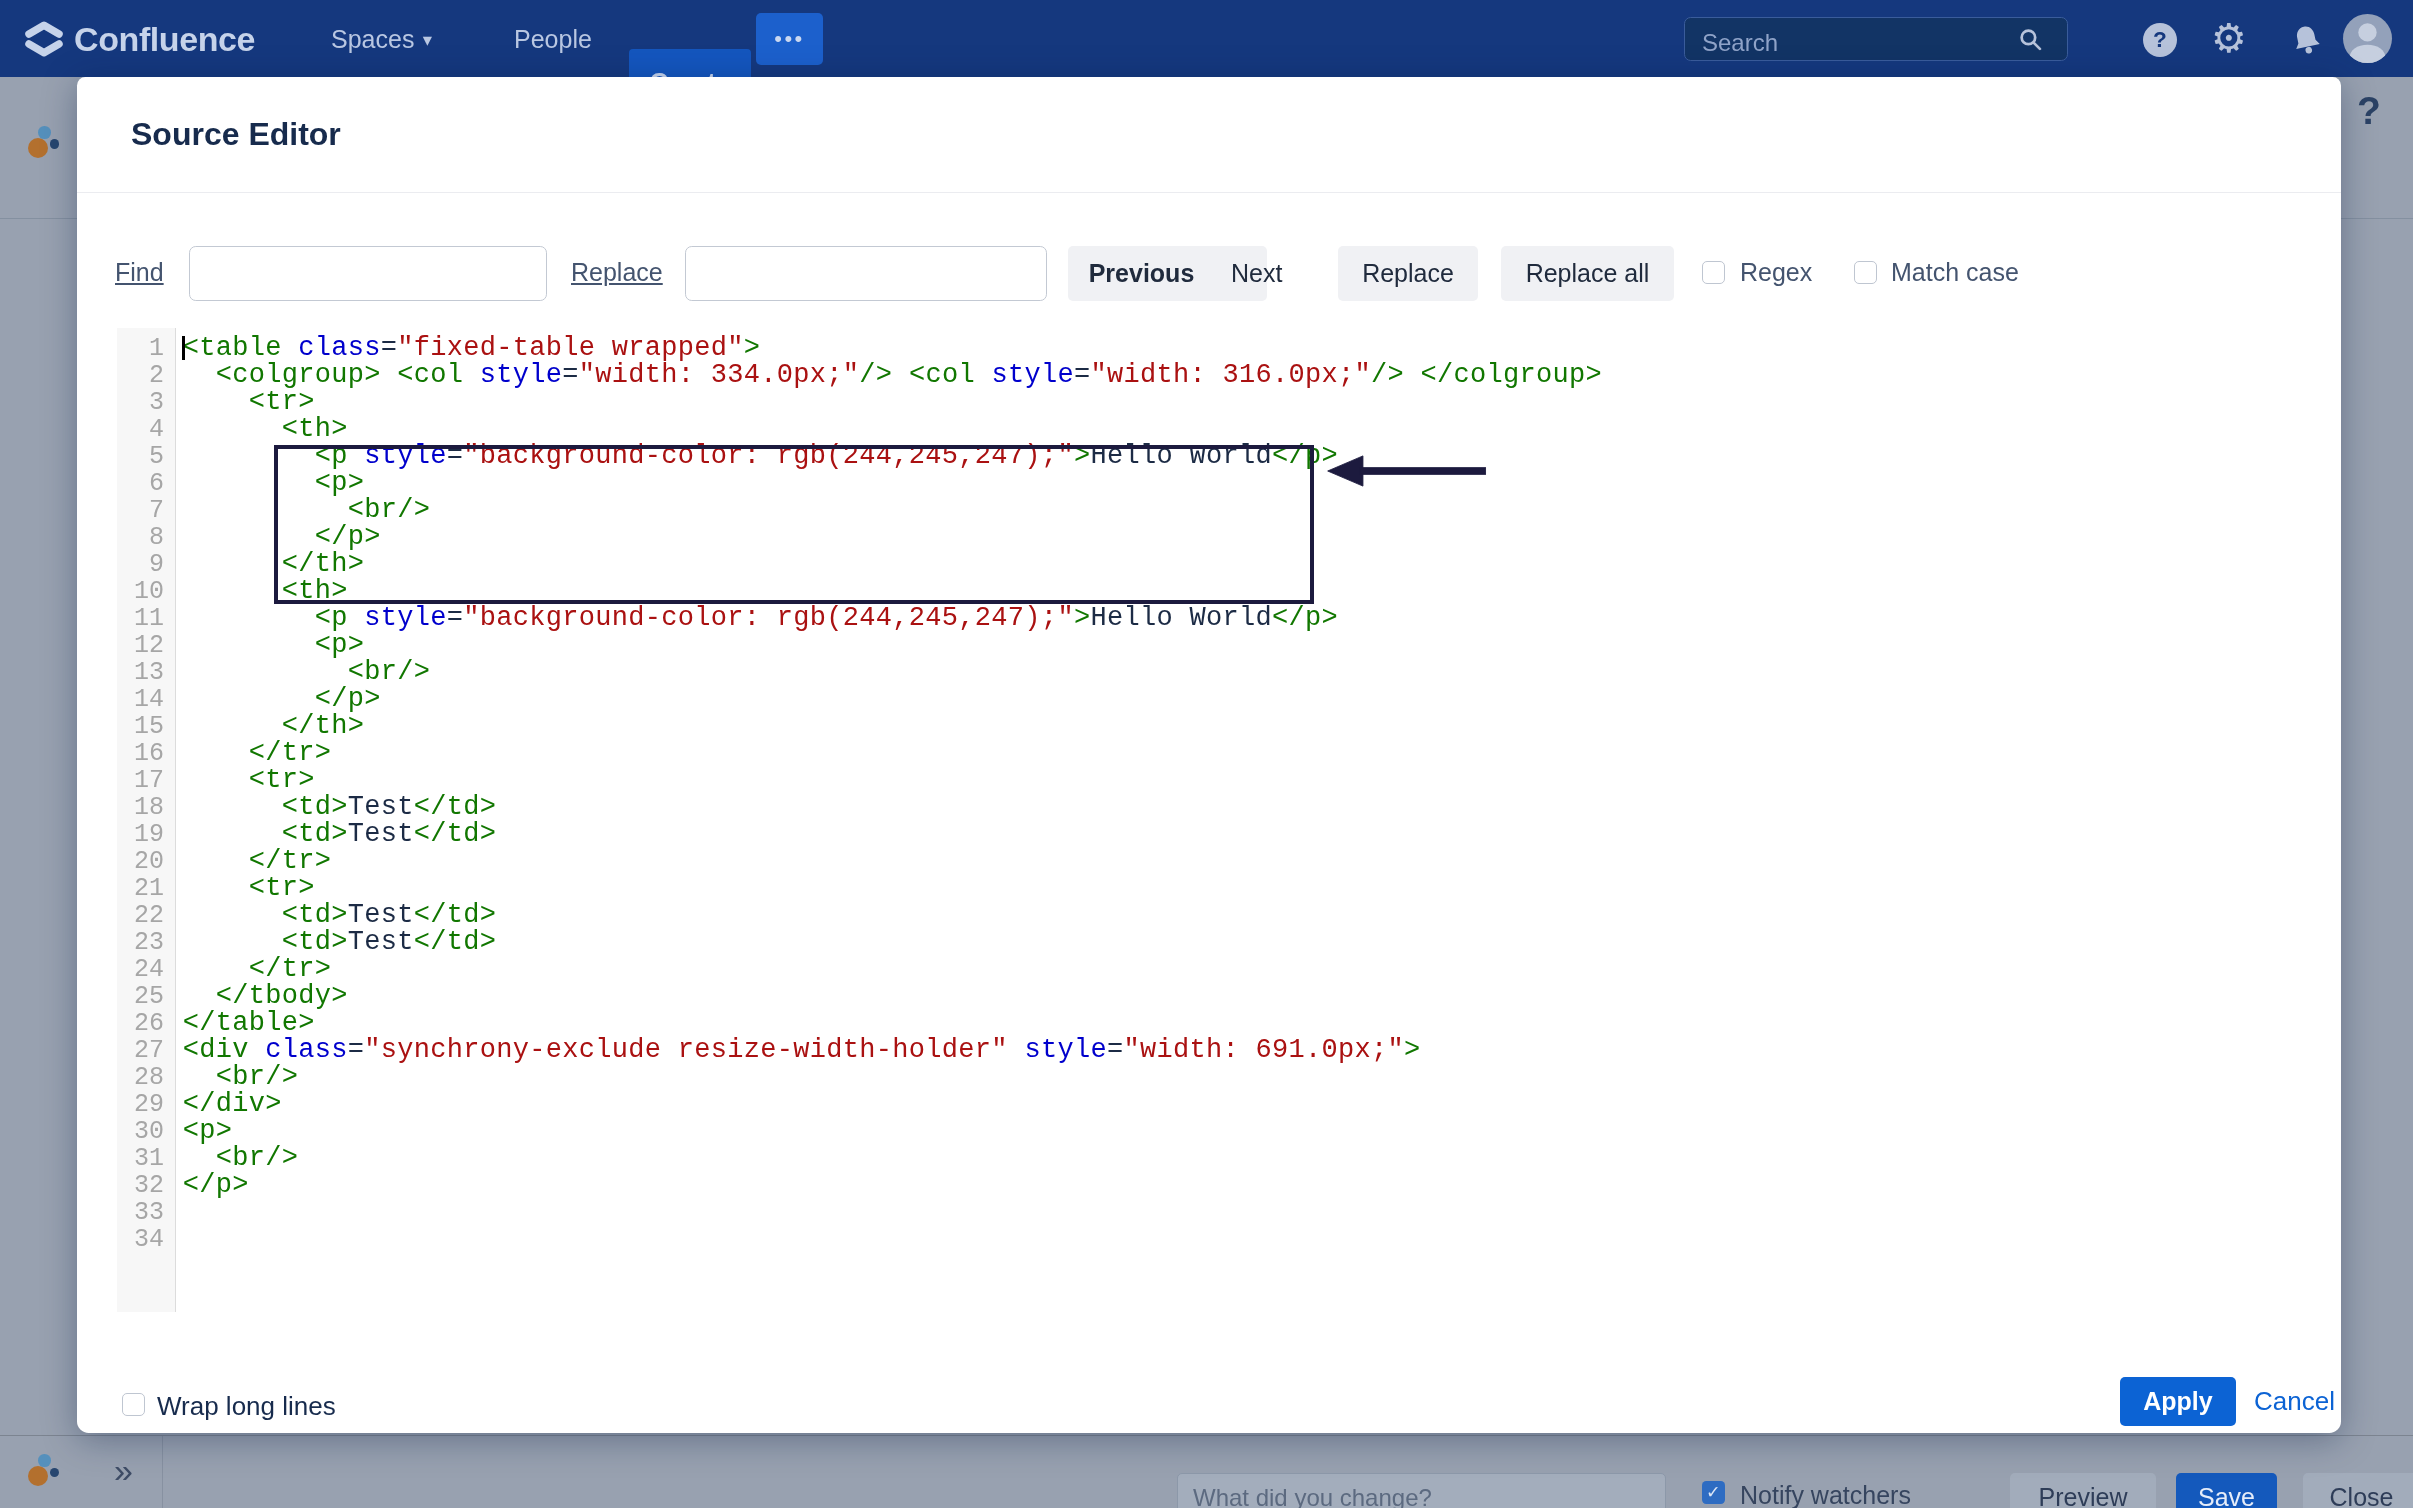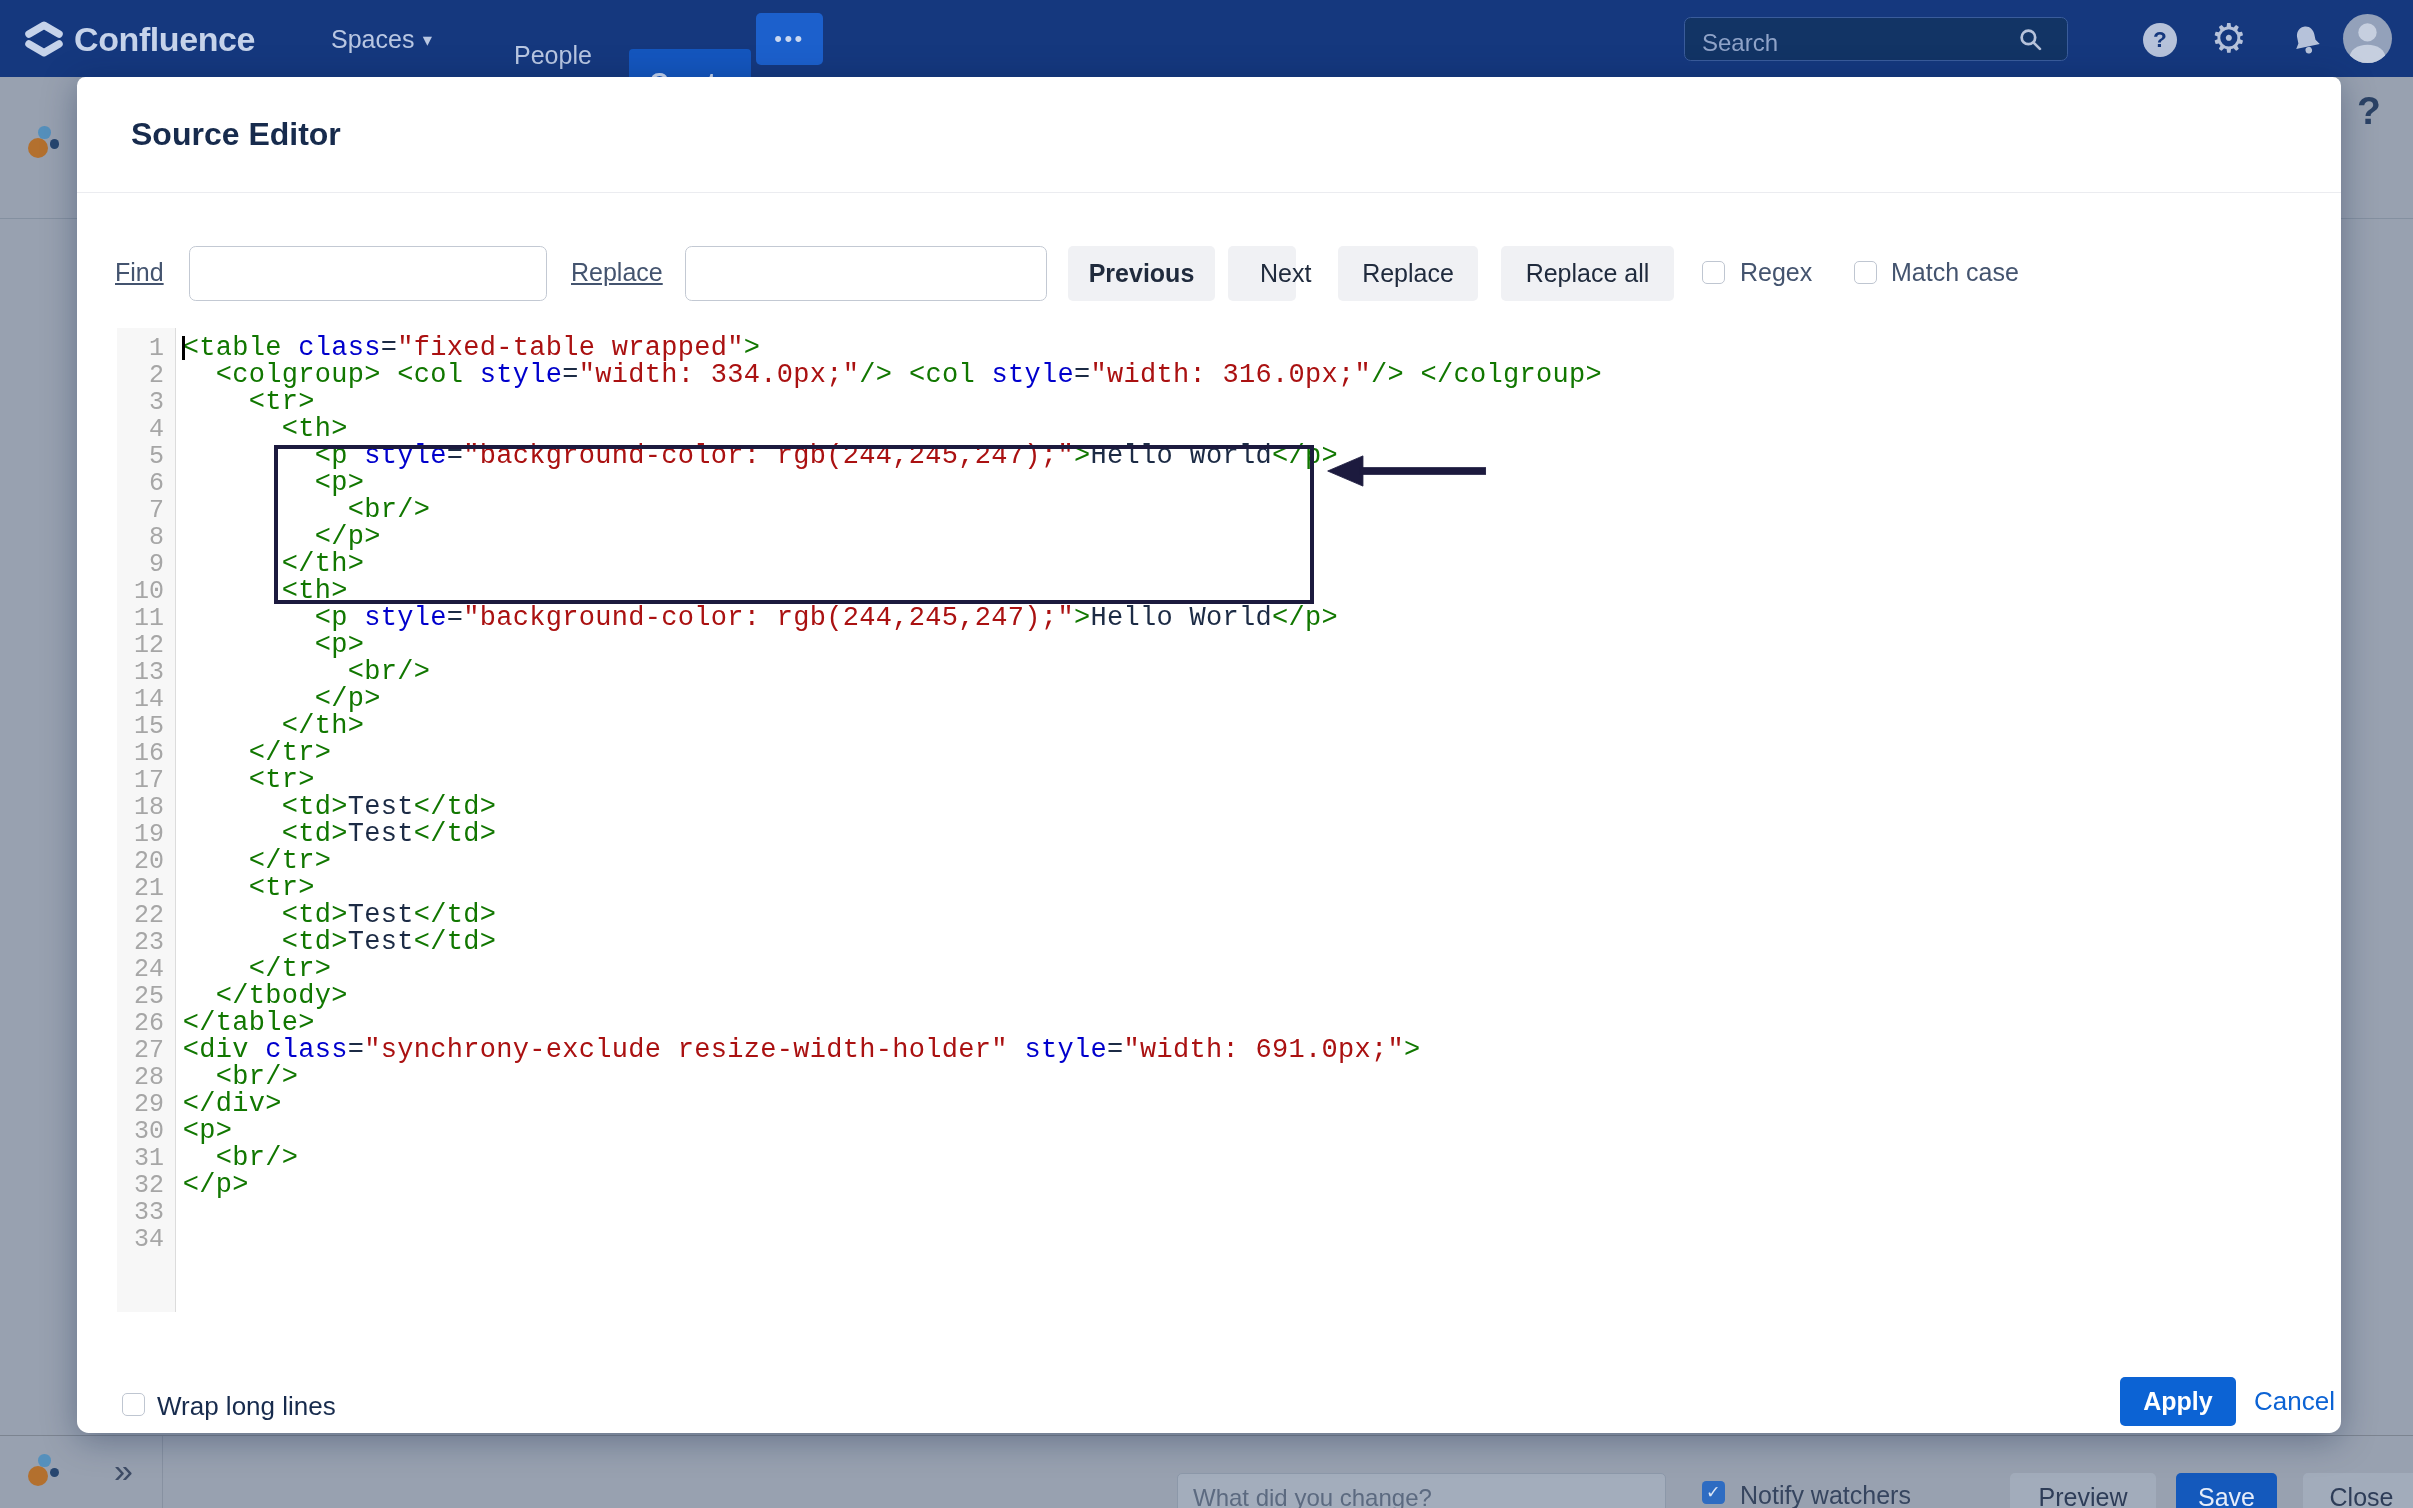--- a/index.html
+++ b/index.html
@@ -10,21 +10,21 @@
   *{margin:0;padding:0;box-sizing:border-box;}
   html,body{width:2413px;height:1508px;overflow:hidden;}
   body{font-family:"Liberation Sans","DejaVu Sans",sans-serif;background:var(--backdrop);position:relative;}
 
   
   .nav{position:absolute;left:0;top:0;width:2413px;height:77px;background:var(--nav-bg);z-index:5;display:flex;align-items:center;}
   .nav-logo{position:absolute;left:23.5px;top:19px;}
   .nav-brand{position:absolute;left:74px;top:20px;font-size:34px;font-weight:700;color:#C6D3EA;letter-spacing:-0.4px;}
   .nav-item{position:absolute;top:25px;font-size:25px;color:#B9C7E2;cursor:pointer;}
   .nav-spaces{left:331px;}
-  .nav-people{left:514px;margin-top:16px;}
+  .nav-people{left:514px;}
   .chev{font-size:18.4px;margin-left:8.4px;vertical-align:1.7px;}
   .btn-create{position:absolute;left:629px;top:12.6px;width:122px;height:68px;border-radius:4px;background:#1456BE;color:#CBD8F0;font-size:26px;font-weight:700;border:none;cursor:pointer;margin-top:36px;}
   .btn-more{position:absolute;left:756px;top:12.6px;width:67px;height:52px;border-radius:5px;background:#1C60CC;color:#CBD8F0;font-size:22px;letter-spacing:2.5px;border:none;cursor:pointer;}
   .nav-search{position:absolute;left:1684px;top:17px;width:384px;height:44px;border-radius:6.7px;background:#123465;border:1.7px solid #3A5C9B;color:#C9D6EF;font-size:24px;padding:7px 50px 0 17px;outline:none;}
   .nav-search::placeholder{color:#8FA3C8;}
   .search-ic{position:absolute;left:2018px;top:27px;}
   .help-circle{position:absolute;left:2143px;top:22.6px;width:34px;height:34px;border-radius:50%;background:#B6C2DA;color:#15387E;font-weight:700;font-size:22.6px;display:flex;align-items:center;justify-content:center;cursor:pointer;}
   .gear{position:absolute;left:2211px;top:15px;font-size:40px;color:#B6C2DA;cursor:pointer;font-family:"DejaVu Sans",sans-serif;}
   .bell{position:absolute;left:2289px;top:22px;cursor:pointer;}
   .avatar{position:absolute;left:2343px;top:14.2px;width:49px;height:49px;border-radius:50%;background:#93A1BA;overflow:hidden;cursor:pointer;}
@@ -153,21 +153,21 @@
   <div class="dlg-header">
     <span class="dlg-title">Source Editor</span>
   </div>
 
   <div class="toolbar">
     <span class="tb-label" style="left:38px;">Find</span>
     <input class="tb-input" style="left: 112px; width: 358px;">
     <span class="tb-label" style="left:494px;">Replace</span>
     <input class="tb-input" style="left: 608px; width: 362px;">
     <button class="tb-btn" style="left:991px;width:147px;font-weight:bold;">Previous</button>
-    <button class="tb-btn" style="left:1151px;width:68px;padding-left:32px;">Next</button>
+    <button class="tb-btn" style="left:1122px;width:68px;padding-left:32px;">Next</button>
     <button class="tb-btn" style="left:1261px;width:140px;">Replace</button>
     <button class="tb-btn" style="left:1424px;width:173px;">Replace all</button>
     <span class="tb-cb" style="left:1625px;"></span>
     <span class="tb-cb-label" style="left:1663px;">Regex</span>
     <span class="tb-cb" style="left:1777px;"></span>
     <span class="tb-cb-label" style="left:1814px;">Match case</span>
   </div>
 
   <div class="editor">
     <div class="gutter">

